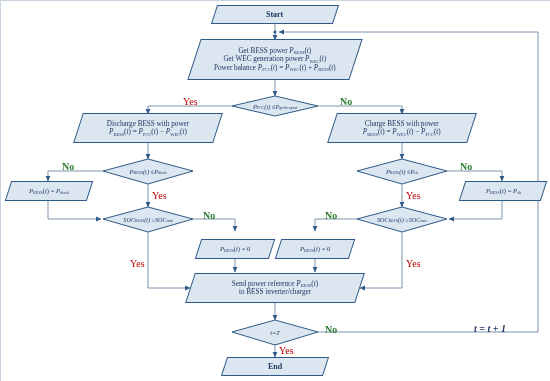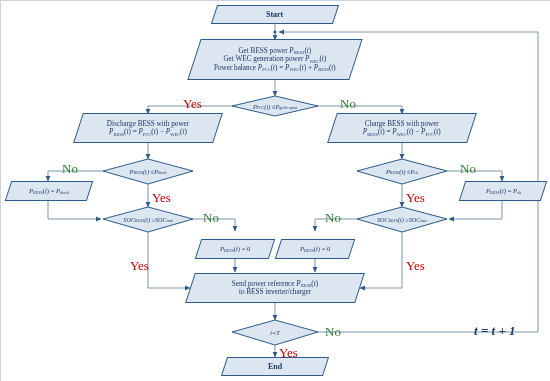--- a/index.html
+++ b/index.html
@@ -9,23 +9,23 @@
 
   .node{position:absolute;box-sizing:border-box;display:flex;align-items:center;
         justify-content:center;text-align:center;color:#1F3864;}
   .para{background:#DCE6F1;border:1px solid #2E5A88;
         transform:skewX(-18deg);}
   .para > .inner{transform:skewX(18deg);line-height:1.18;padding:0 4px;}
   .diamond-wrap{position:absolute;}
   .diamond-txt{position:absolute;left:0;top:0;width:100%;height:100%;
         display:flex;align-items:center;justify-content:center;
         color:#1F3864;text-align:center;font-style:italic;}
-  .lbl{position:absolute;font-size:13px;font-family:"Liberation Serif",serif;}
+  .lbl{position:absolute;font-size:10px;font-family:"Liberation Serif",serif;}
   .lbl.yes{color:#C00000;}
-  .lbl.no{color:#2E7D32;}
+  .lbl.no{color:#2E7D32;font-weight:bold;}
   .lbl.it{color:#1F3864;font-style:italic;font-weight:bold;}
   .t-term{font-size:8px;font-weight:bold;}
   .t-body{font-size:7.2px;}
   .t-small{font-size:6.6px;}
   .t-dia{font-size:6.4px;}
   .t-dia2{font-size:6.2px;}
   i.v{font-style:italic;}
   sub{font-size:0.62em;vertical-align:baseline;position:relative;top:0.28em;
       font-style:normal;}
   .frame{position:absolute;left:0;top:0;width:549px;height:380px;

